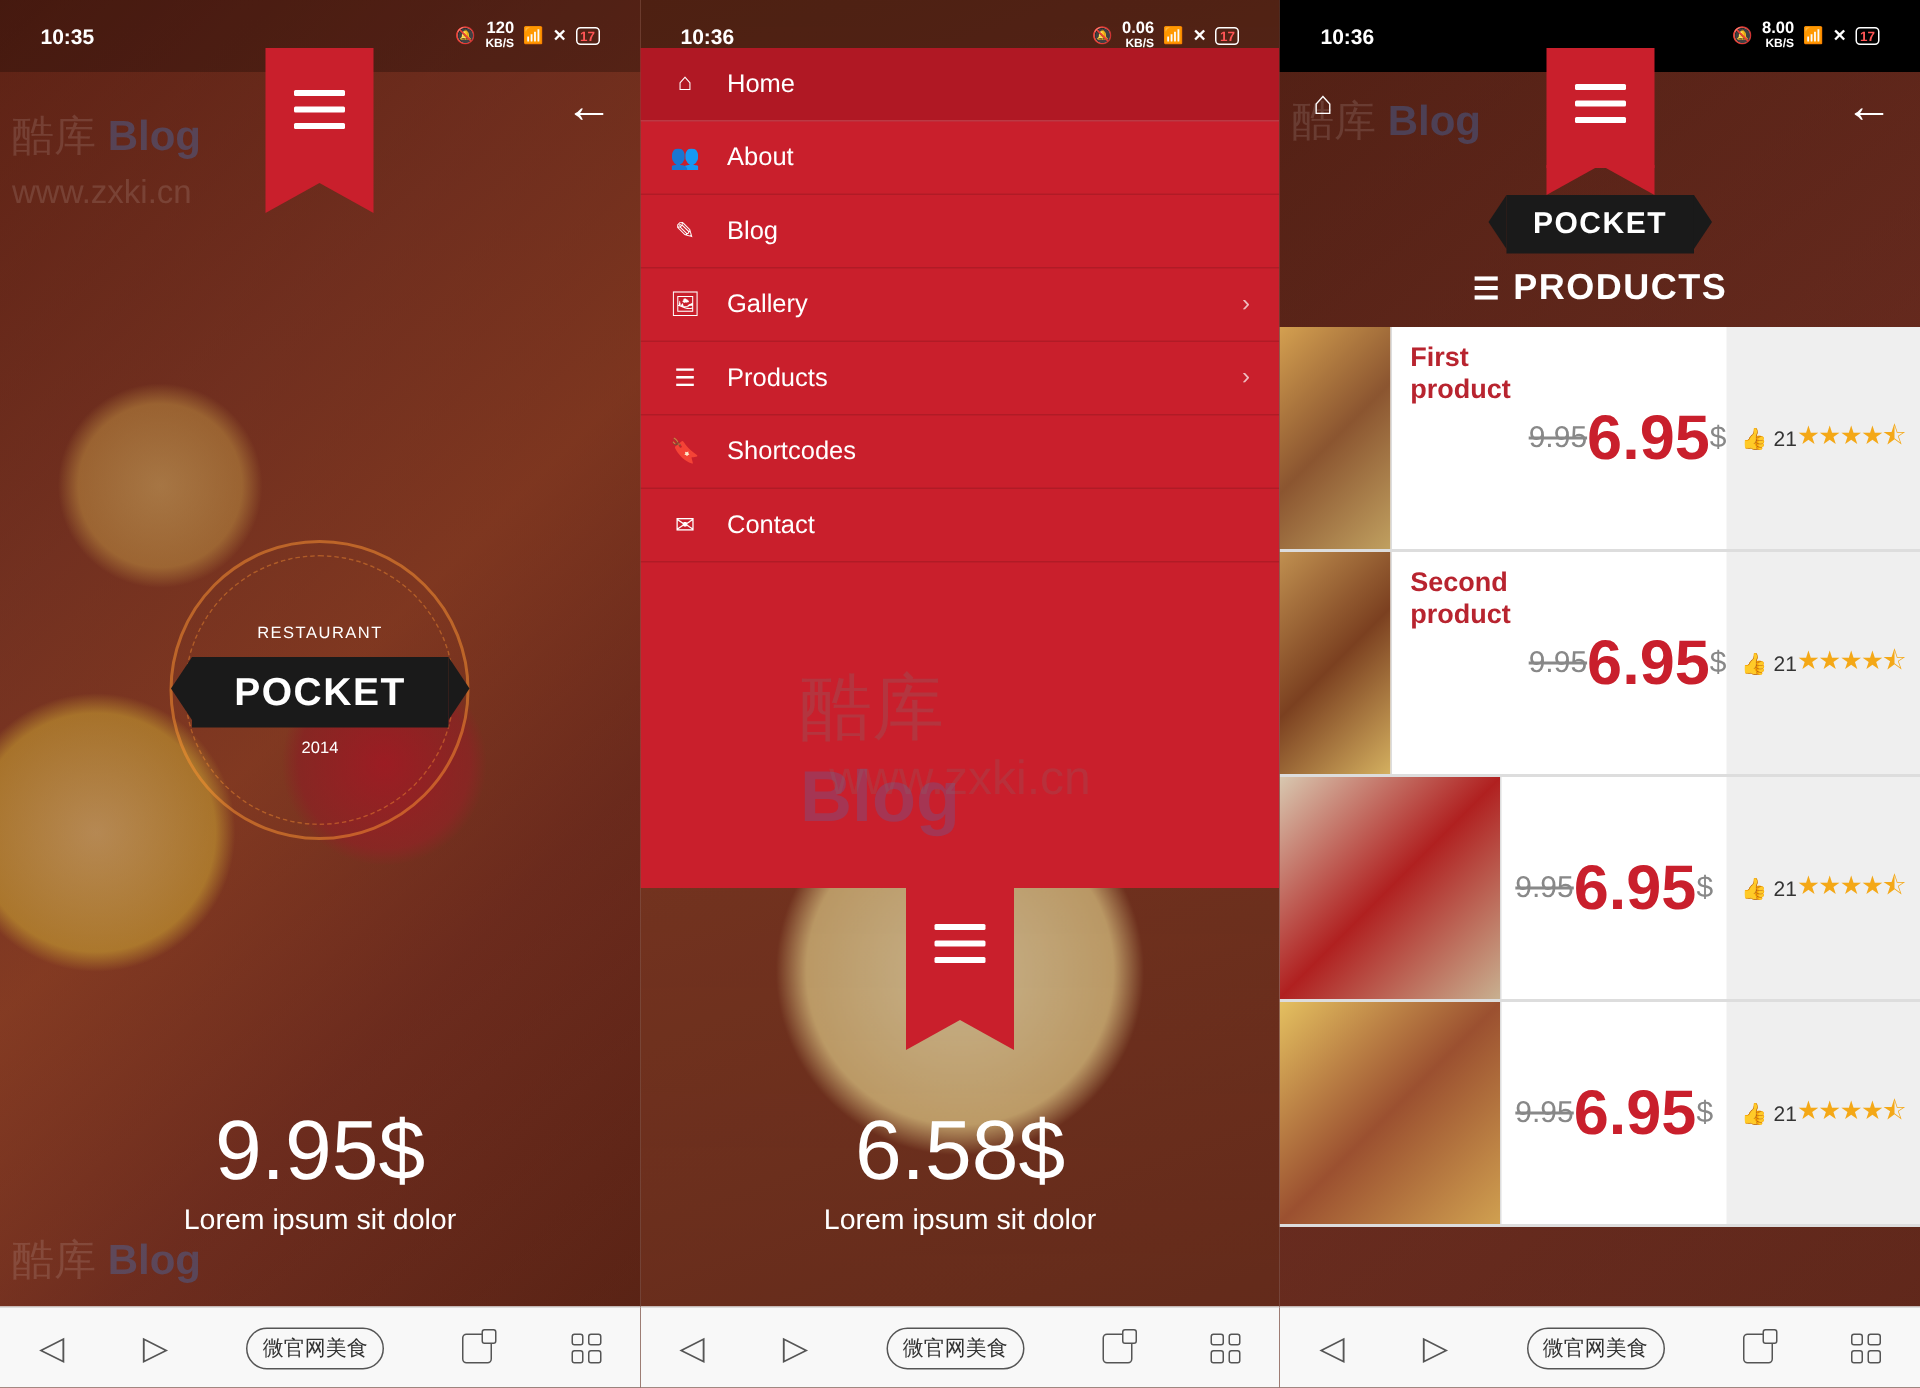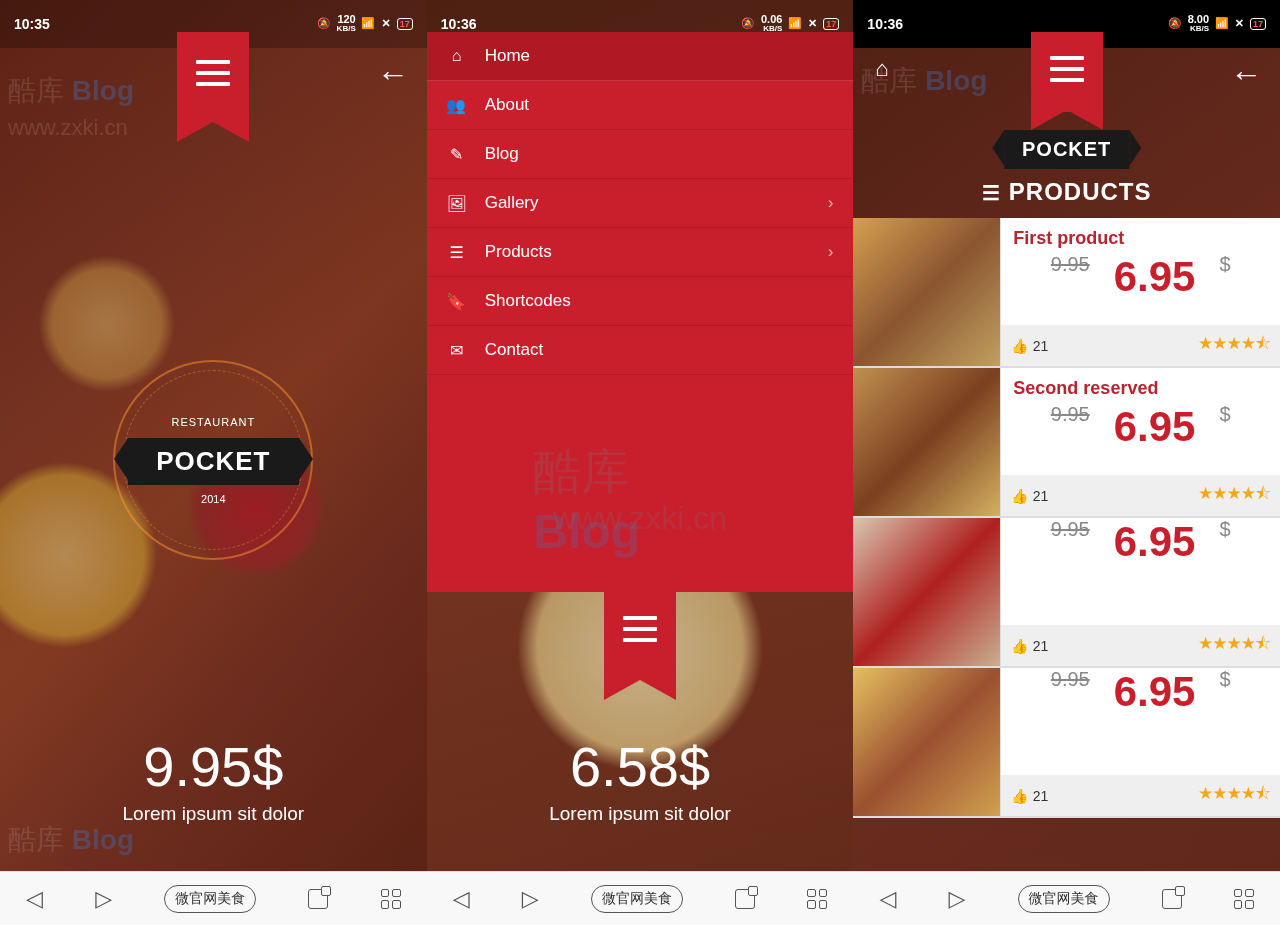--- a/index.html
+++ b/index.html
@@ -2,21 +2,21 @@
 <html><head>
 <meta charset="utf-8">
 <style>
 *{margin:0;padding:0;box-sizing:border-box;font-family:Arial,sans-serif}
 body{width:1280px;height:925px;background:#aaa;overflow:hidden;position:relative}
 .container{display:flex;width:1280px;height:925px}
 .col{position:relative;flex:1;height:100%;overflow:hidden}
 .col1{background:linear-gradient(rgba(80,20,10,.5),rgba(80,20,10,.3)),radial-gradient(circle at 60% 55%,#c23 0,#a33 10%,transparent 12%),radial-gradient(circle at 25% 35%,#e8c070 0,#d4a050 8%,transparent 10%),radial-gradient(circle at 15% 60%,#f4d080 0,#e0b040 12%,transparent 14%),linear-gradient(135deg,#6b3020 0%,#8b4530 30%,#a05030 50%,#7b3828 70%,#5a2818 100%)}
 .col2{background:linear-gradient(rgba(60,20,10,.3),rgba(60,20,10,.2)),radial-gradient(circle at 50% 70%,#f0e0b0 0,#e0c080 15%,transparent 18%),linear-gradient(160deg,#7b3520 0%,#8b4028 40%,#6b2f1e 100%)}
 .col3{background:linear-gradient(rgba(70,20,15,.4),rgba(70,20,15,.3)),radial-gradient(circle at 30% 40%,#c03030 0,#a02525 6%,transparent 8%),linear-gradient(140deg,#5a2818 0%,#7b3828 50%,#6b3020 100%)}
-.statusbar{height:48px;background:rgba(0,0,0,.25);display:flex;align-items:center;justify-content:space-between;padding:0 14px;color:#fff;font-size:14px;font-weight:600}
+.statusbar{height:48px;background:rgba(0,0,0,.25);display:flex;align-items:center;justify-content:space-between;padding:0 27px;color:#fff;font-size:14px;font-weight:600}
 .col3 .statusbar{background:#000}
 .sb-icons{display:flex;gap:6px;align-items:center;font-size:11px}
 .kbs{text-align:right;line-height:.9}
 .kbs .n{font-size:11px;font-weight:700}
 .kbs .u{font-size:8px}
 .batt{border:1.5px solid #fff;border-radius:3px;padding:0 2px;font-size:9px;color:#f55}
 .wm{position:absolute;color:rgba(255,255,255,.12);font-size:28px;pointer-events:none;font-weight:400}
 .wm b{color:rgba(255,140,0,.3)}
 .wm .bl{color:rgba(60,120,200,.35)}
 .ribbon{position:absolute;left:50%;transform:translateX(-50%);top:32px;width:72px;height:90px;background:#c91f2c}
@@ -49,23 +49,23 @@
 .home-ic{position:absolute;top:56px;left:22px;color:#fff;font-size:22px}
 .pocket-tag{position:absolute;top:130px;left:50%;transform:translateX(-50%);background:#1a1a1a;color:#fff;font-size:20px;font-weight:700;padding:8px 18px;letter-spacing:1px}
 .pocket-tag:before,.pocket-tag:after{content:"";position:absolute;top:0;width:0;height:0;border-top:18px solid transparent;border-bottom:18px solid transparent}
 .pocket-tag:before{left:-12px;border-right:12px solid #1a1a1a}
 .pocket-tag:after{right:-12px;border-left:12px solid #1a1a1a}
 .section-h{position:absolute;top:178px;left:0;right:0;text-align:center;color:#fff;font-size:24px;font-weight:600;letter-spacing:1px}
 .section-h .lic{margin-right:8px;font-size:20px}
 .plist{position:absolute;top:218px;left:0;right:0;bottom:88px;overflow:hidden}
 .prod{display:flex;background:#fff;border-bottom:2px solid #ddd;height:150px}
 .prod .pimg{width:148px;height:100%;background:linear-gradient(135deg,#d4a050,#8b5530,#c0a060);border-right:1px solid #ddd}
-.prod .pinfo{flex:1;display:flex;flex-direction:column}
+.prod .pinfo{flex:1;display:flex;flex-direction:row}
 .prod .pname{color:#b8242f;font-size:18px;font-weight:600;padding:10px 12px 4px}
-.prod .prow{display:flex;align-items:flex-start;justify-content:center;gap:24px;flex:1}
+.prod .prow{display:flex;align-items:center;justify-content:center;gap:0;flex:1}
 .prod .old{color:#888;text-decoration:line-through;font-size:20px}
 .prod .new{color:#c91f2c;font-size:42px;font-weight:600}
 .prod .cur{color:#888;font-size:20px}
 .prod .pfoot{background:#efefef;display:flex;align-items:center;padding:6px 10px;font-size:14px}
 .prod .likes{color:#333;display:flex;align-items:center;gap:4px}
 .prod .stars{margin-left:auto;color:#f4a817;font-size:17px;letter-spacing:-1px}
 .copyright{position:absolute;bottom:54px;left:0;right:0;background:#3a3a3a;color:#ddd;font-size:13px;padding:10px 14px}
 .navbar{position:absolute;bottom:0;left:0;right:0;height:54px;background:#f8f8f8;display:flex;align-items:center;justify-content:space-around;border-top:1px solid #ddd}
 .nav-ic{color:#555;font-size:22px}
 .nav-pill{border:1.5px solid #555;border-radius:14px;padding:4px 10px;font-size:14px;color:#333}
@@ -241,21 +241,21 @@
                 <span>👍</span>
                 <span>21</span>
               </span>
               <span class="stars">★★★★⯪</span>
             </div>
       </div>
     </div>
     <div class="prod">
       <div class="pimg" style="background:linear-gradient(135deg,#c09050,#7b4020,#d4b060)"></div>
       <div class="pinfo">
-        <div class="pname">Second reserved</div>
+        <div class="pname">Second product</div>
         <div class="prow">
               <span class="old">9.95</span>
               <span class="new">6.95</span>
               <span class="cur">$</span>
             </div>
         <div class="pfoot">
               <span class="likes">
                 <span>👍</span>
                 <span>21</span>
               </span>

